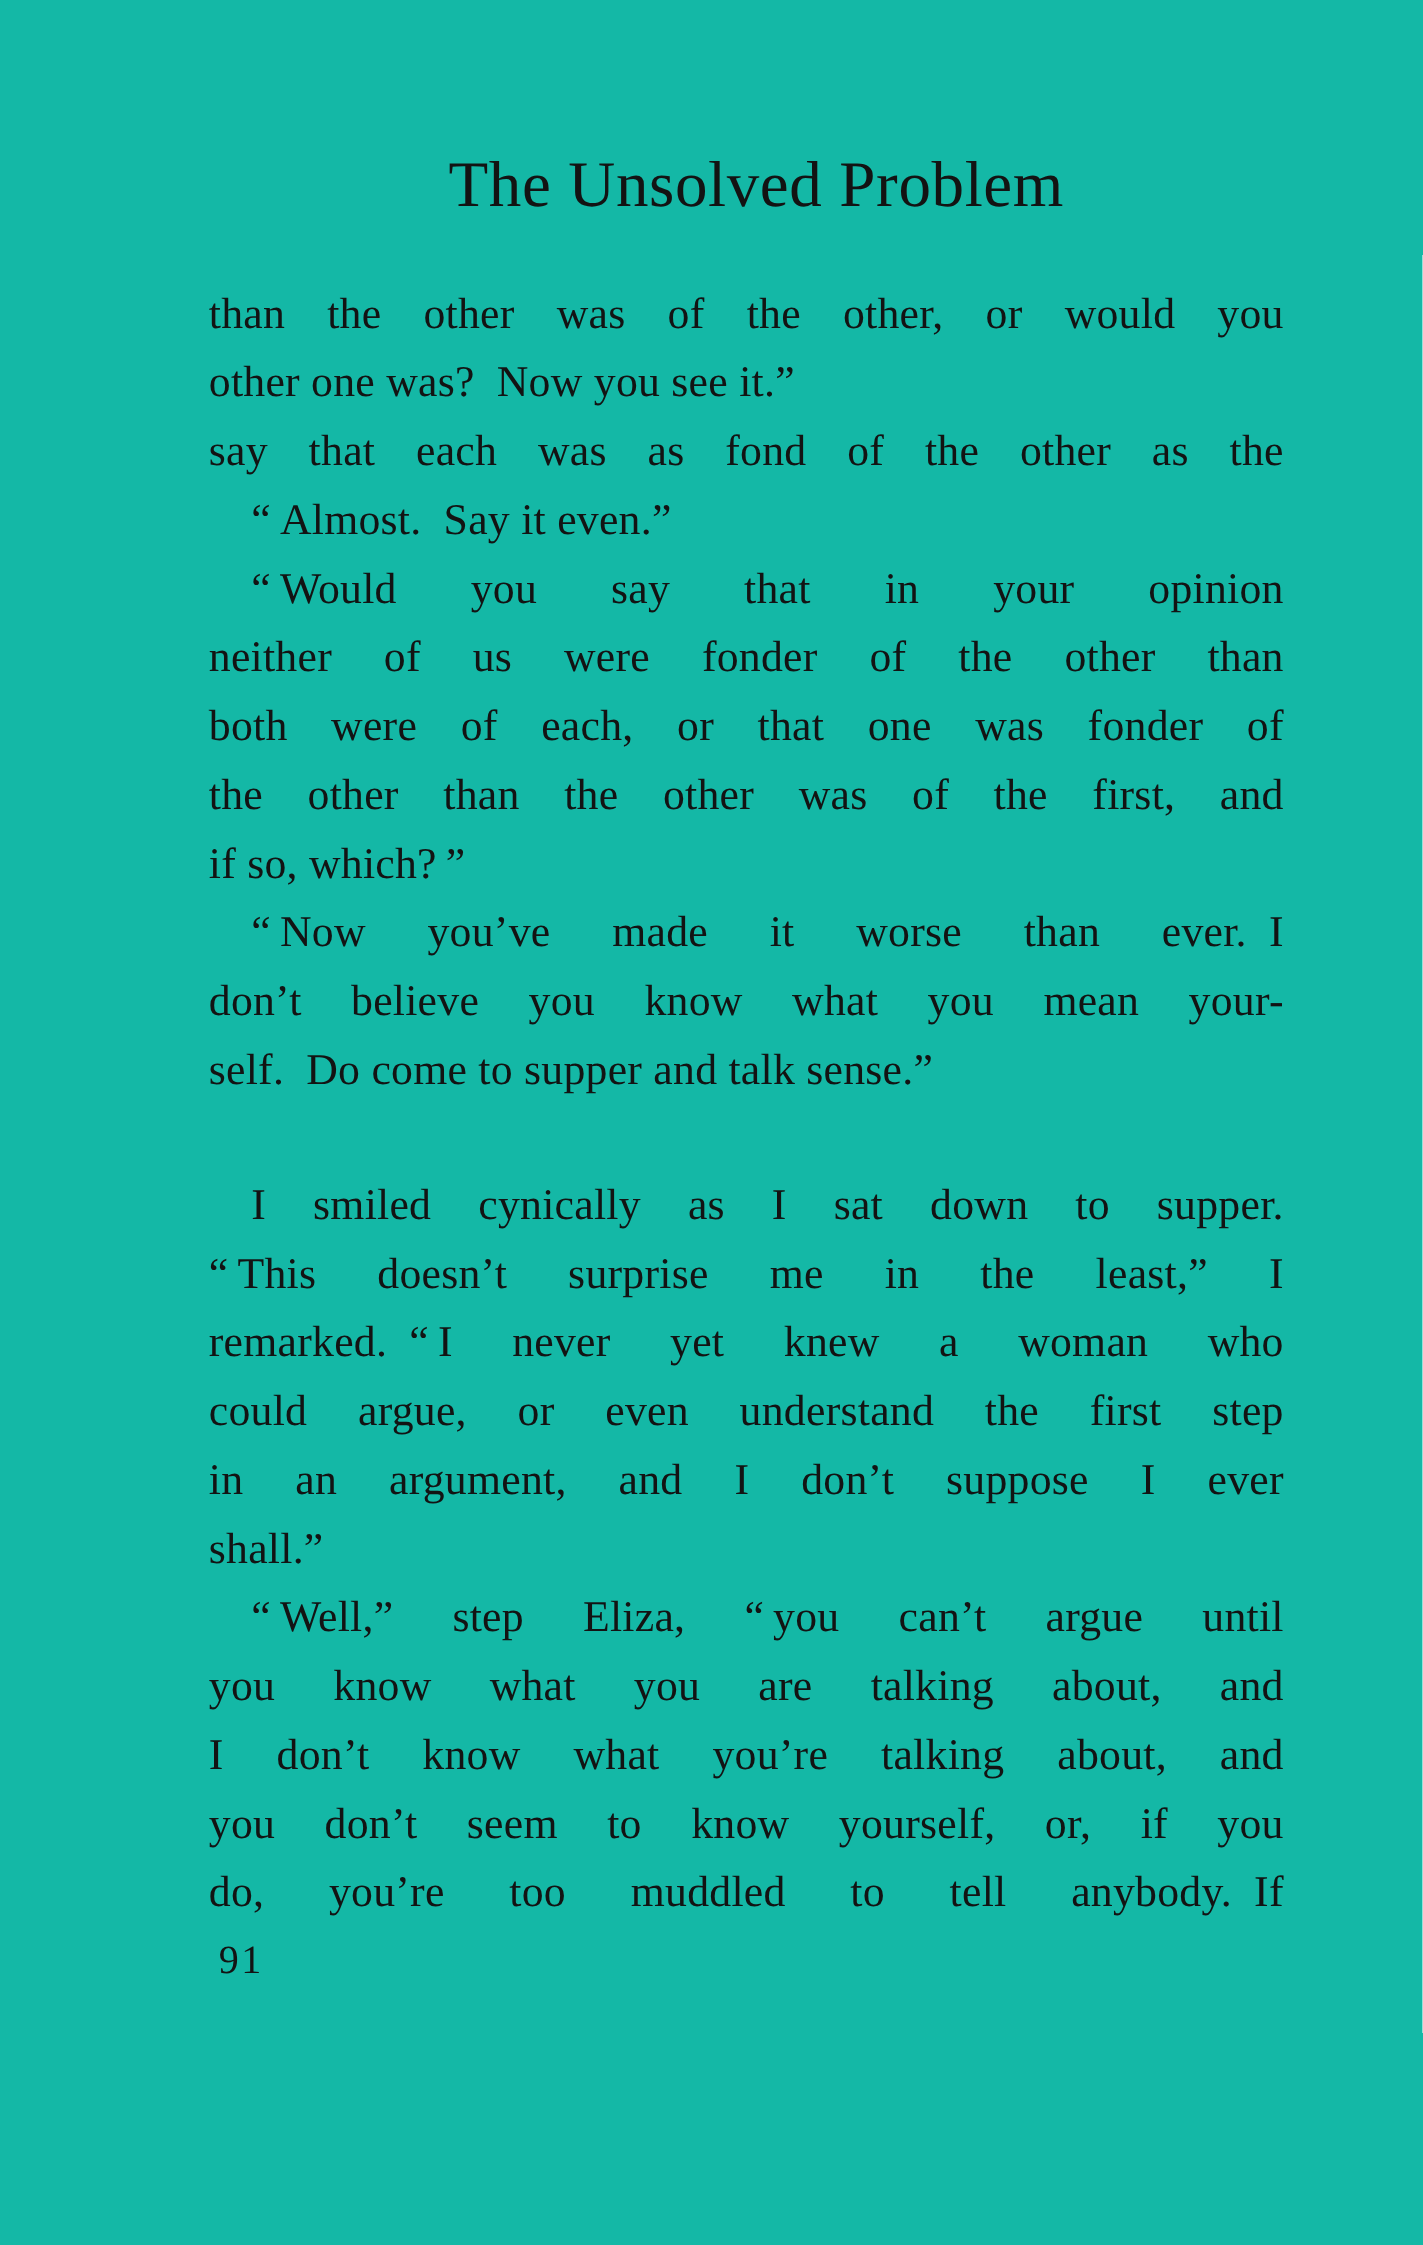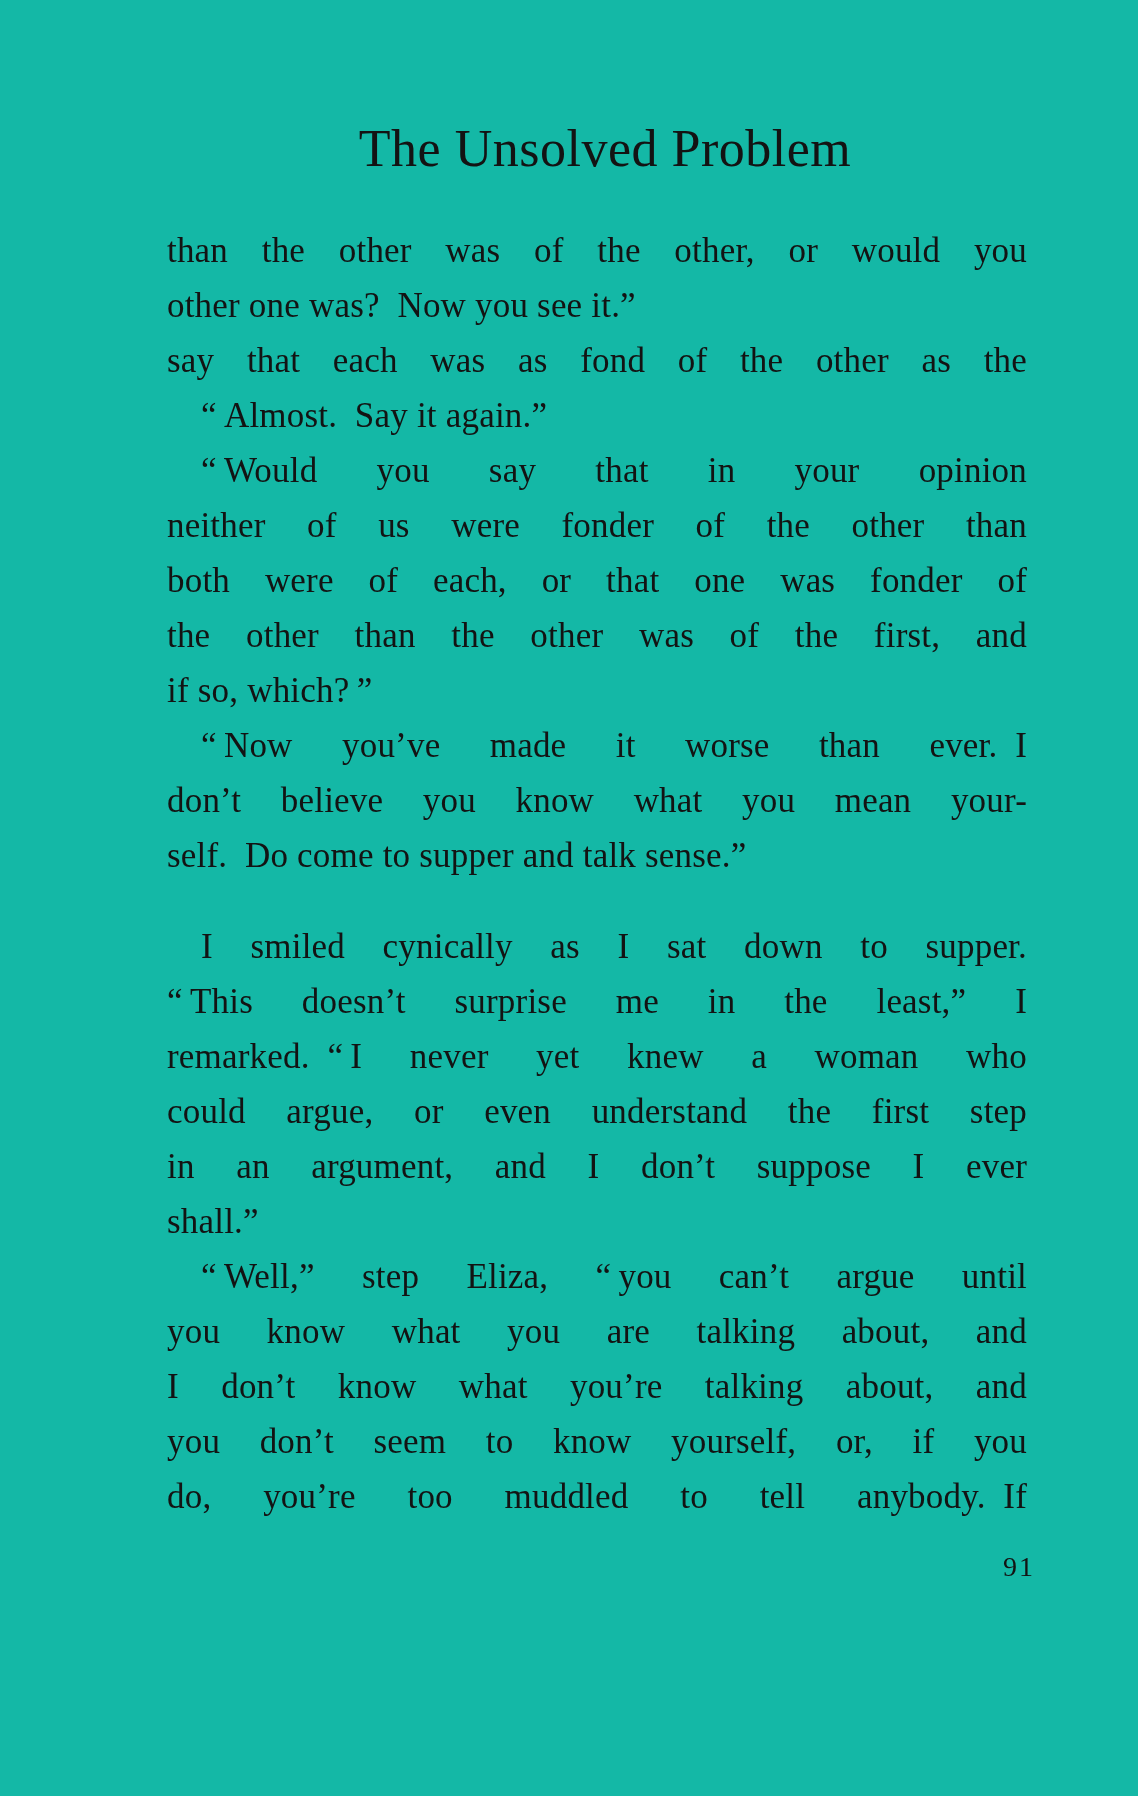--- a/index.html
+++ b/index.html
@@ -43,45 +43,45 @@
     text-align-last: justify;
     min-height: 55px;
   }
   .line.last {
     text-align-last: auto;
   }
   .line.ind {
     text-indent: 34px;
   }
   .line.gap {
-    margin-top: 36px;
+    margin-top: 53px;
   }
   .folio {
     position: absolute;
     top: 1552px;
     left: 175px;
     width: 860px;
-    font-size: 28px;
+    font-size: 32px;
     line-height: 30px;
-    text-align: right;
+    text-align: left;
     letter-spacing: 2px;
   }
 </style>
 </head>
 <body>
 
 <div class="page">
 
   <h1 class="title">The Unsolved Problem</h1>
 
   <div class="text-block">
     <div class="line j">than the other was of the other, or would you</div>
     <div class="line last">other one was? Now you see it.”</div>
     <div class="line j">say that each was as fond of the other as the</div>
-    <div class="line ind last">“ Almost. Say it again.”</div>
+    <div class="line ind last">“ Almost. Say it even.”</div>
     <div class="line ind j">“ Would you say that in your opinion</div>
     <div class="line j">neither of us were fonder of the other than</div>
     <div class="line j">both were of each, or that one was fonder of</div>
     <div class="line j">the other than the other was of the first, and</div>
     <div class="line last">if so, which? ”</div>
     <div class="line ind j">“ Now you’ve made it worse than ever. I</div>
     <div class="line j">don’t believe you know what you mean your-</div>
     <div class="line last">self. Do come to supper and talk sense.”</div>
     <div class="line ind j gap">I smiled cynically as I sat down to supper.</div>
     <div class="line j">“ This doesn’t surprise me in the least,” I</div>

